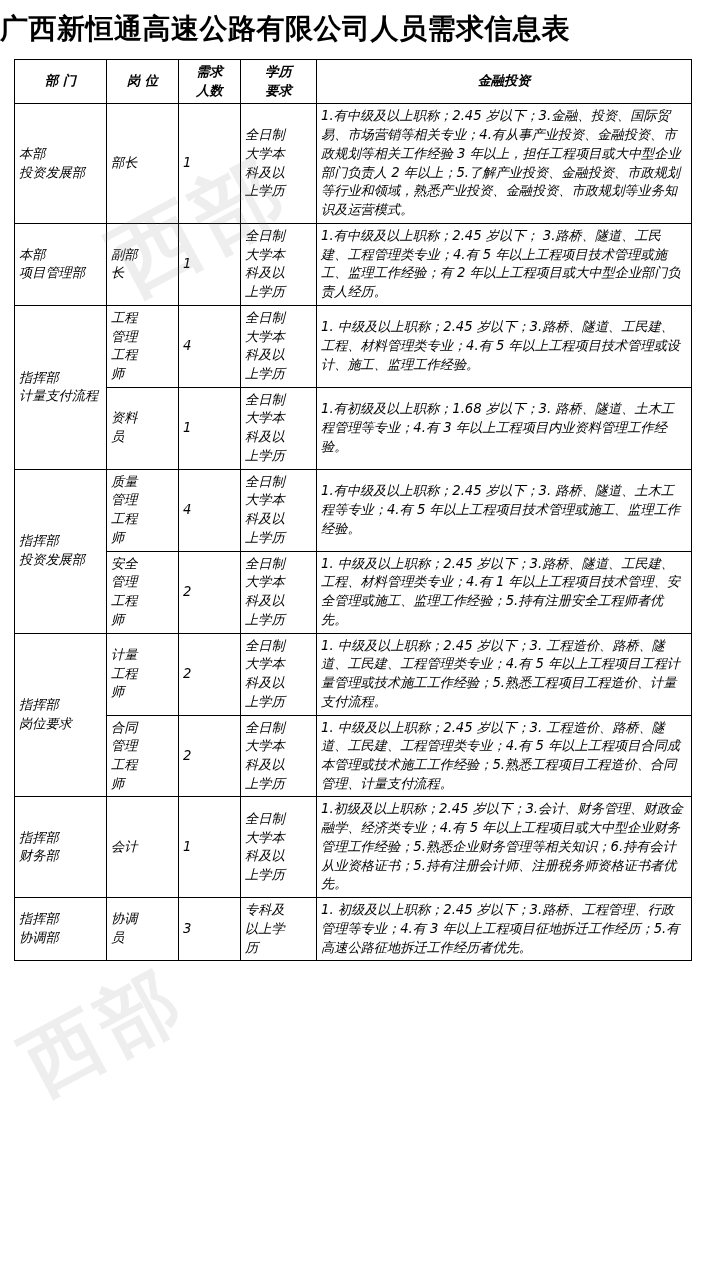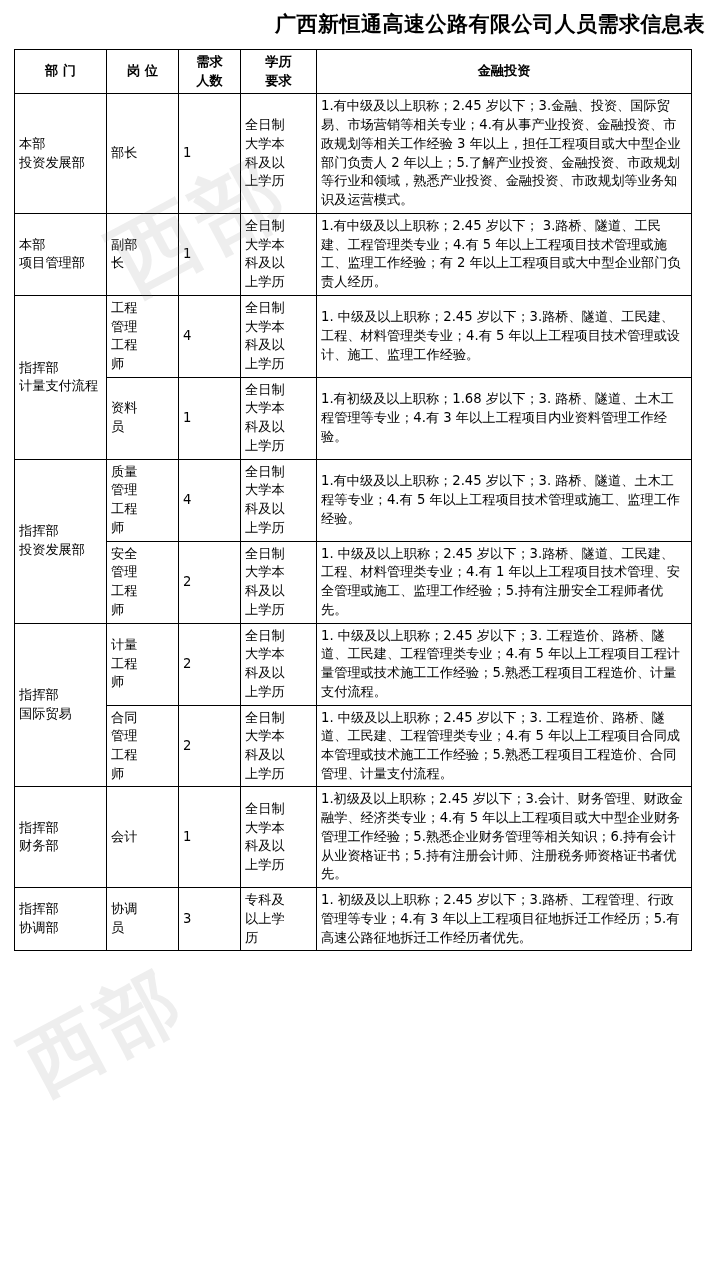--- a/index.html
+++ b/index.html
@@ -15,29 +15,30 @@
     color: #000000;
     position: relative;
     overflow: hidden;
   }
   .page {
     width: 705px;
     position: relative;
     padding: 0;
   }
   .doc-title {
-    text-align: right;
-    font-size: 21px;
+    text-align: left;
+    font-size: 28px;
     font-weight: bold;
     letter-spacing: 0.5px;
     padding: 10px 0 11px 0;
     font-family: "DejaVu Serif", "Liberation Serif", serif;
   }
   .table-wrap {
     padding: 0 14px 12px 14px;
+    font-style: italic;
   }
   table.info {
     border-collapse: collapse;
     width: 677px;
     table-layout: fixed;
     background: transparent;
   }
   table.info td, table.info th {
     border: 1px solid #000000;
     vertical-align: middle;
@@ -223,21 +224,21 @@
               <div>大学本</div>
               <div>科及以</div>
               <div>上学历</div>
             </td>
           <td class="req">1. 中级及以上职称；2.45 岁以下；3.路桥、隧道、工民建、工程、材料管理类专业；4.有 1 年以上工程项目技术管理、安全管理或施工、监理工作经验；5.持有注册安全工程师者优先。</td>
         </tr>
 
         <tr>
           <td class="dept" rowspan="2">
               <div>指挥部</div>
-              <div>国际贸易</div>
+              <div>岗位要求</div>
             </td>
           <td class="post">
               <div>计量</div>
               <div>工程</div>
               <div>师</div>
             </td>
           <td class="num">2</td>
           <td class="edu">
               <div>全日制</div>
               <div>大学本</div>

